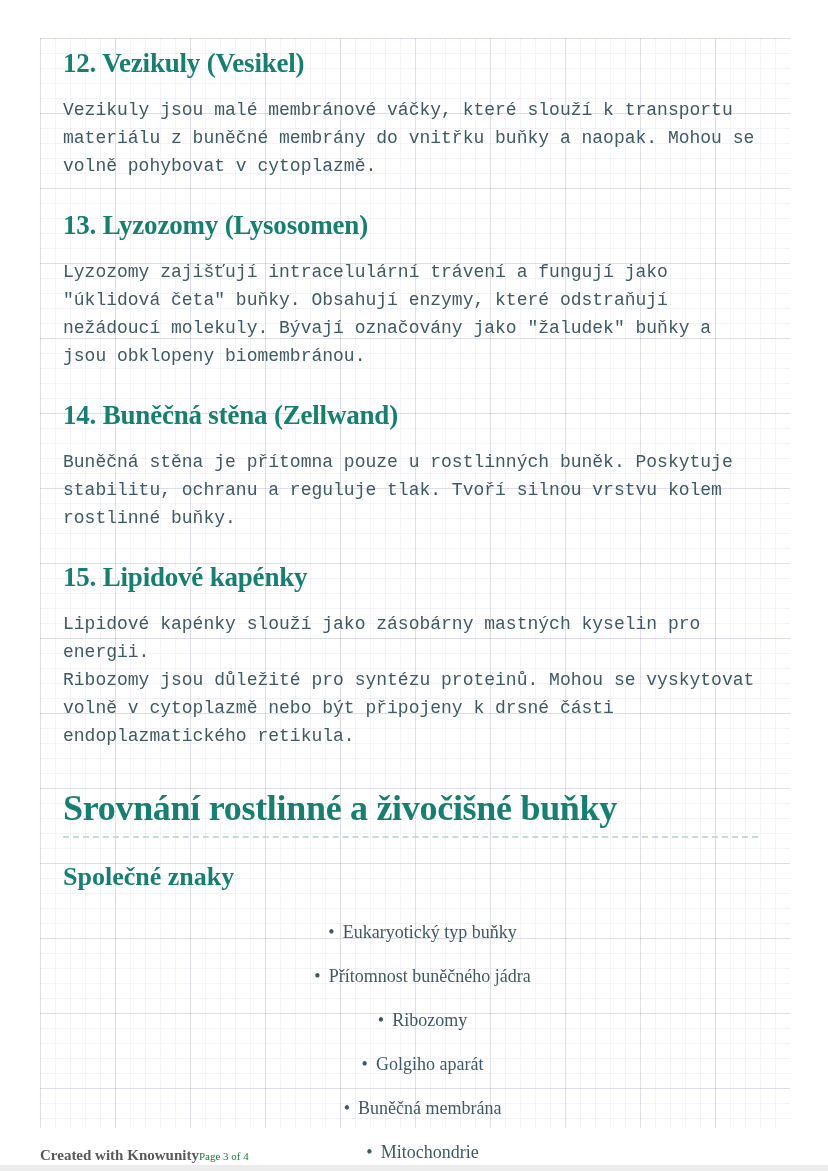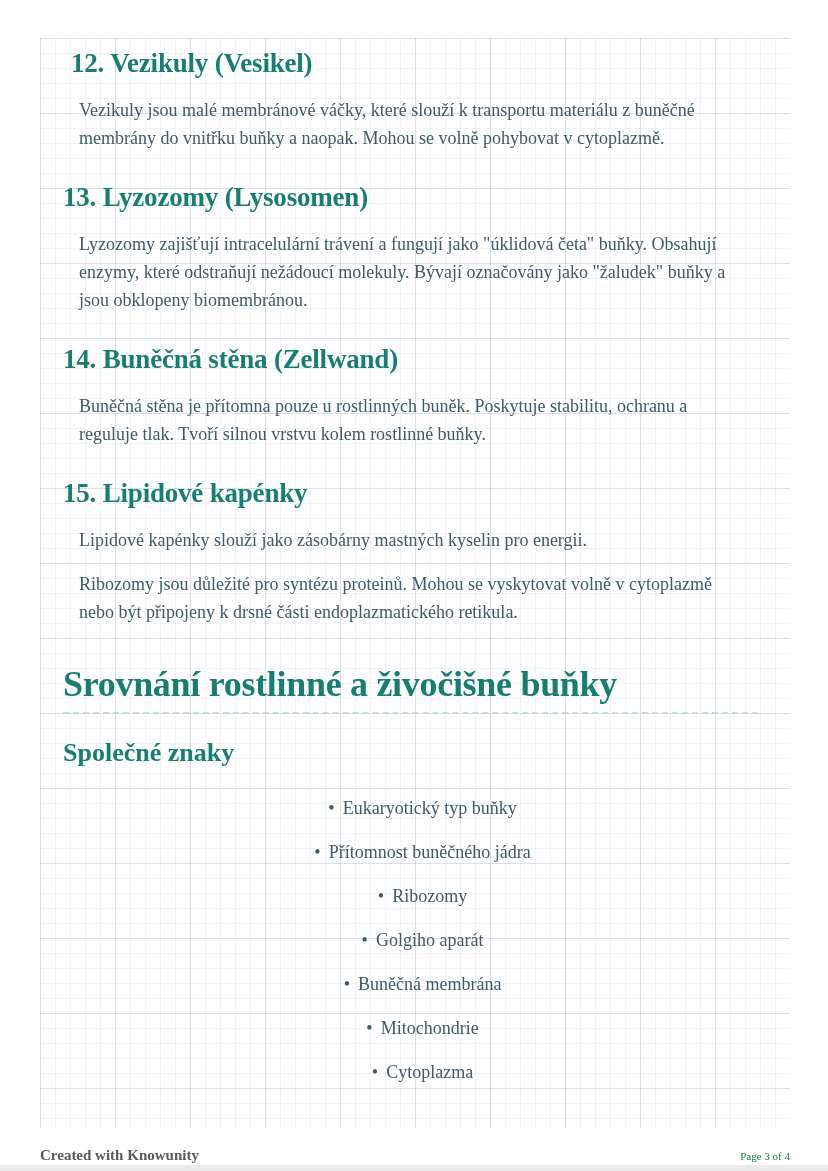--- a/index.html
+++ b/index.html
@@ -33,28 +33,29 @@
   }
 
   h2.section-heading {
     color: #177f72;
     font-size: 27px;
     line-height: 30px;
     font-weight: bold;
     margin: 30px 0 18px 0;
     letter-spacing: -0.2px;
   }
-  .section:first-child h2.section-heading { margin-top: 8px; margin-left: 8px; }
+  .section:first-child h2.section-heading { margin-top: 8px; }
 
   p.section-body {
     color: #3d5a66;
     font-size: 18px;
     line-height: 28px;
-    margin: 16px;
+    margin: 0;
     max-width: 716px;
+    font-family: Liberation Mono, monospace;
   }
 
   h1.comparison-title {
     color: #177f72;
     font-size: 36px;
     line-height: 40px;
     font-weight: bold;
     margin: 38px 0 0 0;
     letter-spacing: -0.3px;
   }
@@ -91,21 +92,20 @@
     margin-right: 8px;
     color: #3d5a66;
   }
 
   .footer {
     position: absolute;
     left: 40px;
     top: 1147px;
     width: 750px;
     display: flex;
-    justify-content: space-between;
     align-items: baseline;
   }
   .footer .credit {
     color: #58595b;
     font-weight: bold;
     font-size: 15px;
   }
   .footer .page-number {
     color: #15803d;
     font-size: 11px;

